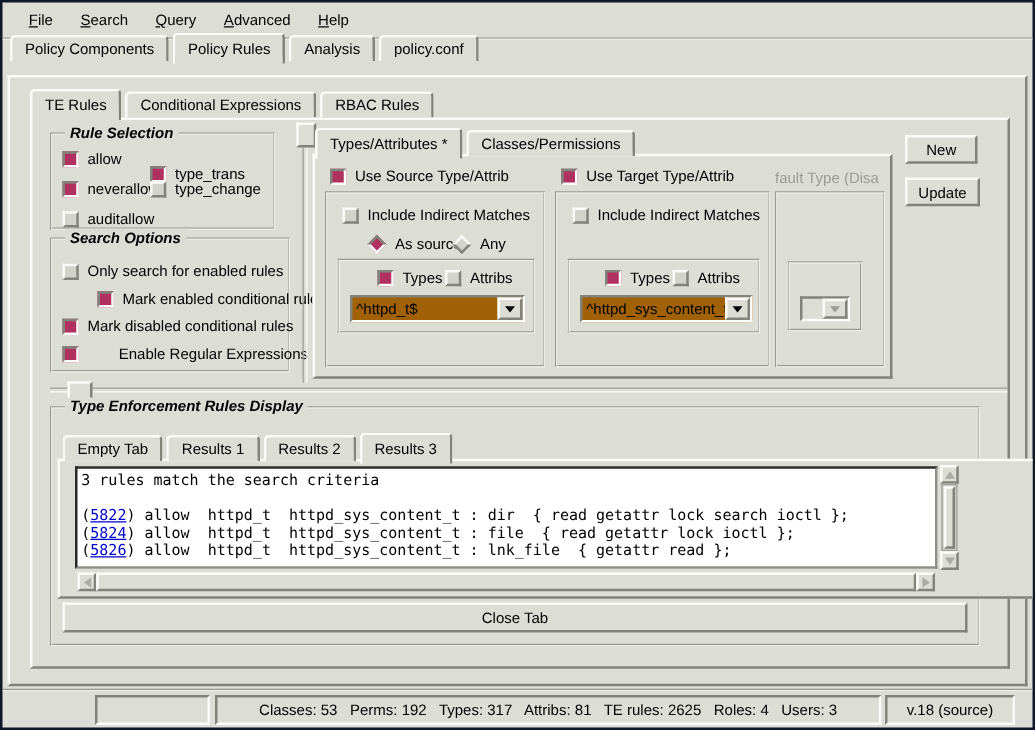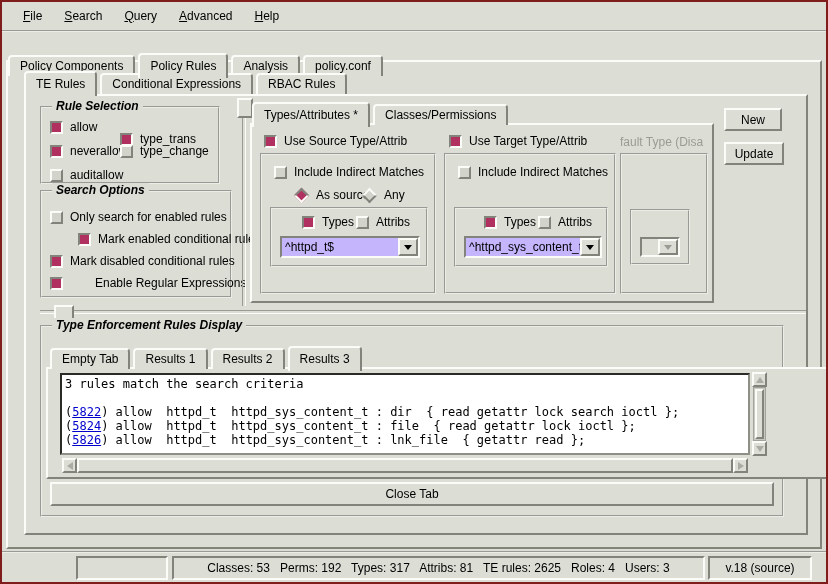--- a/index.html
+++ b/index.html
@@ -1,18 +1,18 @@
 <!DOCTYPE html>
 <html><head>
 <meta charset="utf-8">
 <style>
   html,body { margin:0; padding:0; background:#888; }
   #window {
     position:relative; width:828px; height:584px; box-sizing:border-box;
-    background:#dcded6; border:2px solid #7f1d1d;
+    background:#dcded6; border:2px solid #0f172a;
     font-family:"Liberation Sans", sans-serif; font-size:12px; color:#000;
     overflow:hidden;
   }
   .abs { position:absolute; box-sizing:border-box; }
   .raised  { border:2px solid; border-color:#fbfbf7 #82847c #82847c #fbfbf7; background:#dcded6; }
   .grooved { border:2px groove #eceee6; }
 
   
   #menubar { left:0; top:0; width:100%; height:30px; border-bottom:2px groove #eceee6; display:flex; align-items:center; padding-left:12px; gap:4px; }
   .mi { padding:3px 9px; cursor:default; }
@@ -37,21 +37,21 @@
   
   .row { position:absolute; display:flex; align-items:center; gap:7px; white-space:nowrap; cursor:default; }
   .cb { box-sizing:border-box; width:13px; height:13px; flex:0 0 13px;
         border:2px solid; border-color:#fbfbf7 #82847c #82847c #fbfbf7; background:#d2d4cc; }
   .cb.on { border-color:#82847c #fbfbf7 #fbfbf7 #82847c; background:#b03060; }
   .radio { box-sizing:border-box; width:11px; height:11px; flex:0 0 11px; transform:rotate(45deg);
         border:2px solid; border-color:#fbfbf7 #82847c #82847c #fbfbf7; background:#d2d4cc; margin:0 2px; }
   .radio.on { border-color:#82847c #fbfbf7 #fbfbf7 #82847c; background:#b03060; }
 
   
-  .combo { position:absolute; box-sizing:border-box; height:22px; background:#c4b5fd;
+  .combo { position:absolute; box-sizing:border-box; height:22px; background:#a16207;
            border:2px solid; border-color:#82847c #fbfbf7 #fbfbf7 #82847c;
            display:flex; align-items:center; }
   .combo .ctext { flex:1; padding:0 3px; font-size:12px; white-space:nowrap; overflow:hidden; }
   .combo .cbtn { width:16px; align-self:stretch; background:#dcded6;
            border:2px solid; border-color:#fbfbf7 #82847c #82847c #fbfbf7;
            display:flex; align-items:center; justify-content:center; }
   .arr-down { width:0; height:0; border-left:4px solid transparent; border-right:4px solid transparent; border-top:5px solid #000; }
   .combo.disabled { background:#dcded6; }
   .combo.disabled .arr-down { border-top-color:#9a9c94; }
 
@@ -95,21 +95,21 @@
 <div id="window">
 
   <div id="menubar" class="abs">
     <span class="mi"><u>F</u><span>ile</span></span>
     <span class="mi"><u>S</u><span>earch</span></span>
     <span class="mi"><u>Q</u><span>uery</span></span>
     <span class="mi"><u>A</u><span>dvanced</span></span>
     <span class="mi"><u>H</u><span>elp</span></span>
   </div>
 
-  <div class="abs tabrow" style="left:6px; top:48px; height:26px;">
+  <div class="abs tabrow" style="left:6px; top:21px; height:26px;">
     <div class="tab">Policy Components</div>
     <div class="tab active">Policy Rules</div>
     <div class="tab">Analysis</div>
     <div class="tab">policy.conf</div>
   </div>
 
   <div class="abs raised" style="left:4px; top:58px; width:816px; height:489px;">
 
     <div class="abs tabrow" style="left:16px; top:6px; height:26px;">
       <div class="tab active">TE Rules</div>

